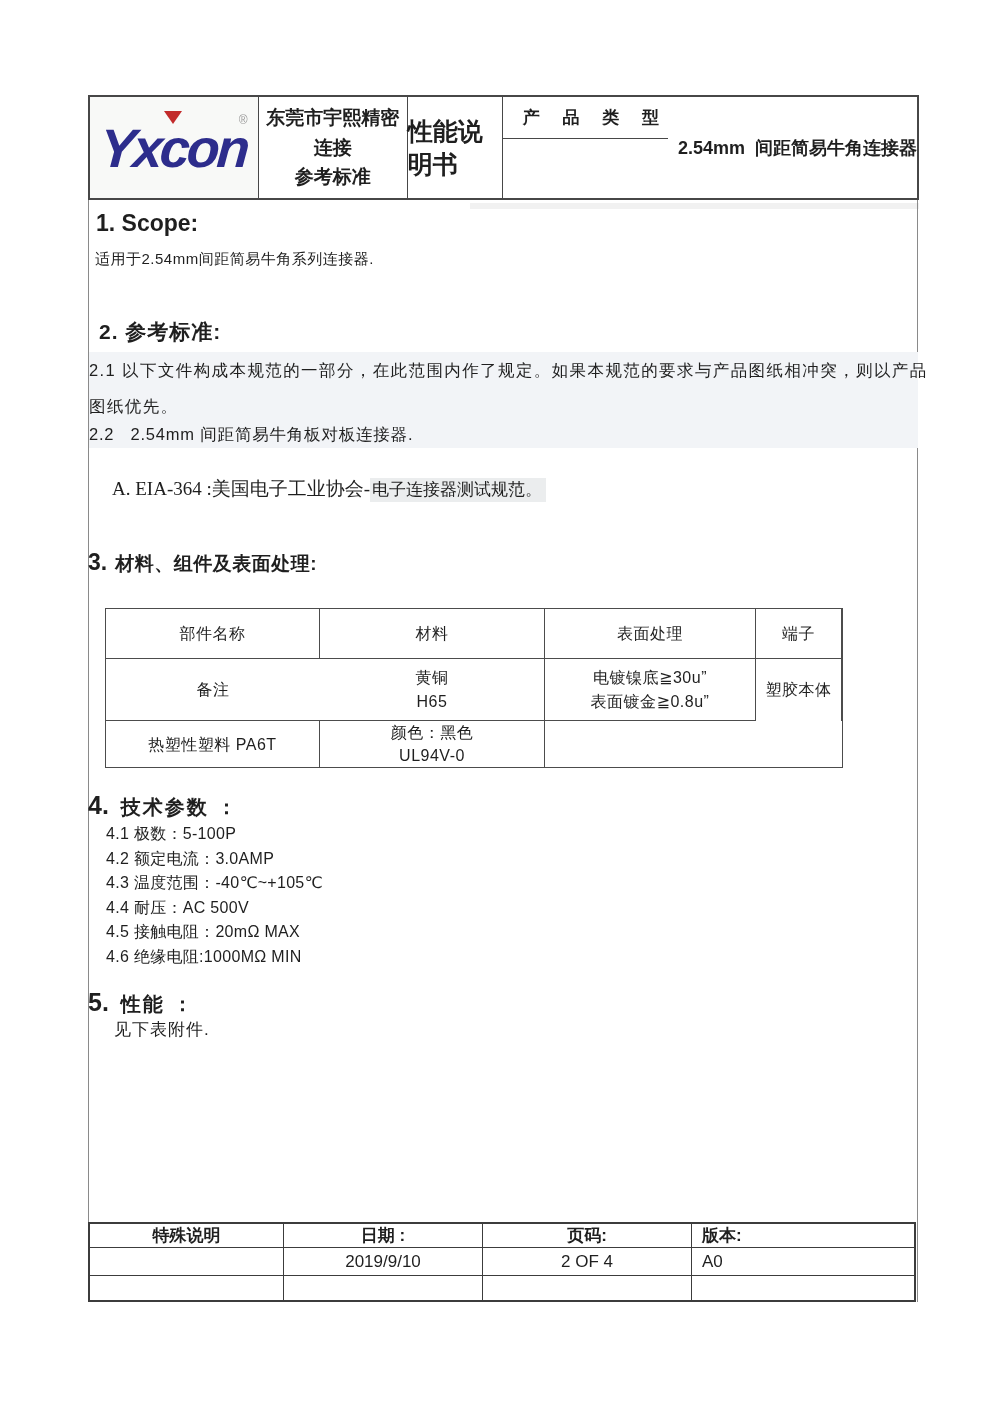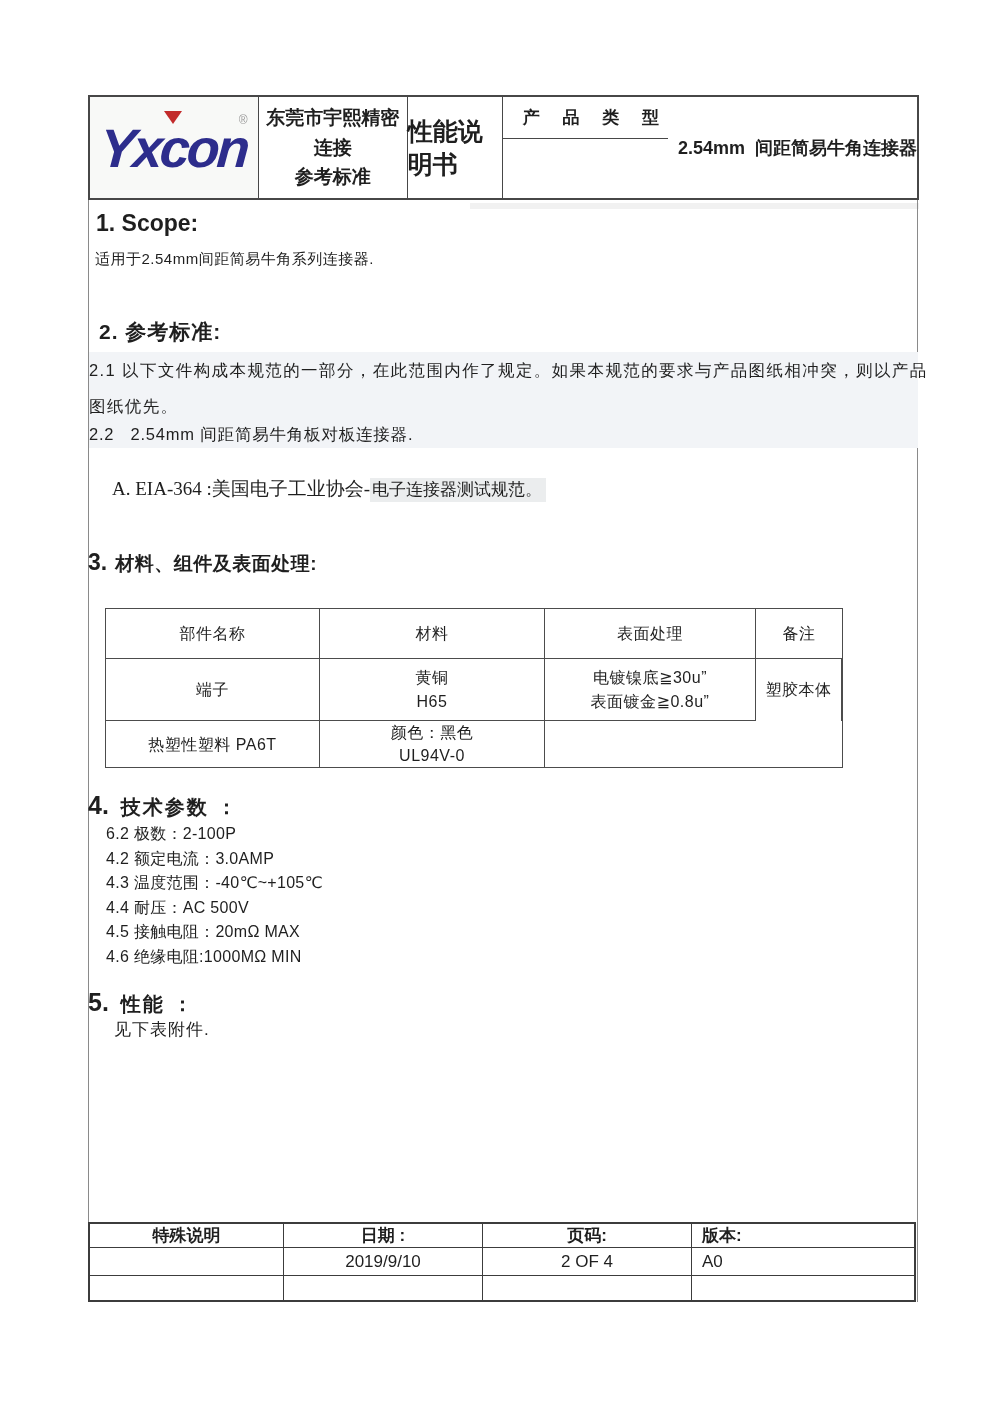--- a/index.html
+++ b/index.html
@@ -115,23 +115,23 @@
 
   <div class="sec-head s3-head">
     <span class="num">3.</span>
     <span class="ttl">材料、组件及表面处理:</span>
   </div>
 
   <div class="mtable">
     <div class="mcell">部件名称</div>
     <div class="mcell">材料</div>
     <div class="mcell">表面处理</div>
+    <div class="mcell">端子</div>
+
     <div class="mcell no-r">备注</div>
-
-    <div class="mcell">端子</div>
     <div class="mcell">
       <span>黄铜</span>
       <span>H65</span>
     </div>
     <div class="mcell">
       <span>电镀镍底≧30u”</span>
       <span>表面镀金≧0.8u”</span>
     </div>
 
     <div class="mcell no-b">塑胶本体</div>
@@ -143,21 +143,21 @@
       <span>UL94V-0</span>
     </div>
     <div class="mcell no-r no-b"></div>
   </div>
 
   <div class="sec-head s4-head">
     <span class="num-big">4.</span>
     <span class="ttl-big">技术参数 ：</span>
   </div>
   <div class="s4-items">
-    <div>6.2 极数：2-100P</div>
+    <div>4.1 极数：5-100P</div>
     <div>4.2 额定电流：3.0AMP</div>
     <div>4.3 温度范围：-40℃~+105℃</div>
     <div>4.4 耐压：AC 500V</div>
     <div>4.5 接触电阻：20mΩ MAX</div>
     <div>4.6 绝缘电阻:1000MΩ MIN</div>
   </div>
 
   <div class="sec-head s5-head">
     <span class="num-big">5.</span>
     <span class="ttl-big">性能 ：</span>

